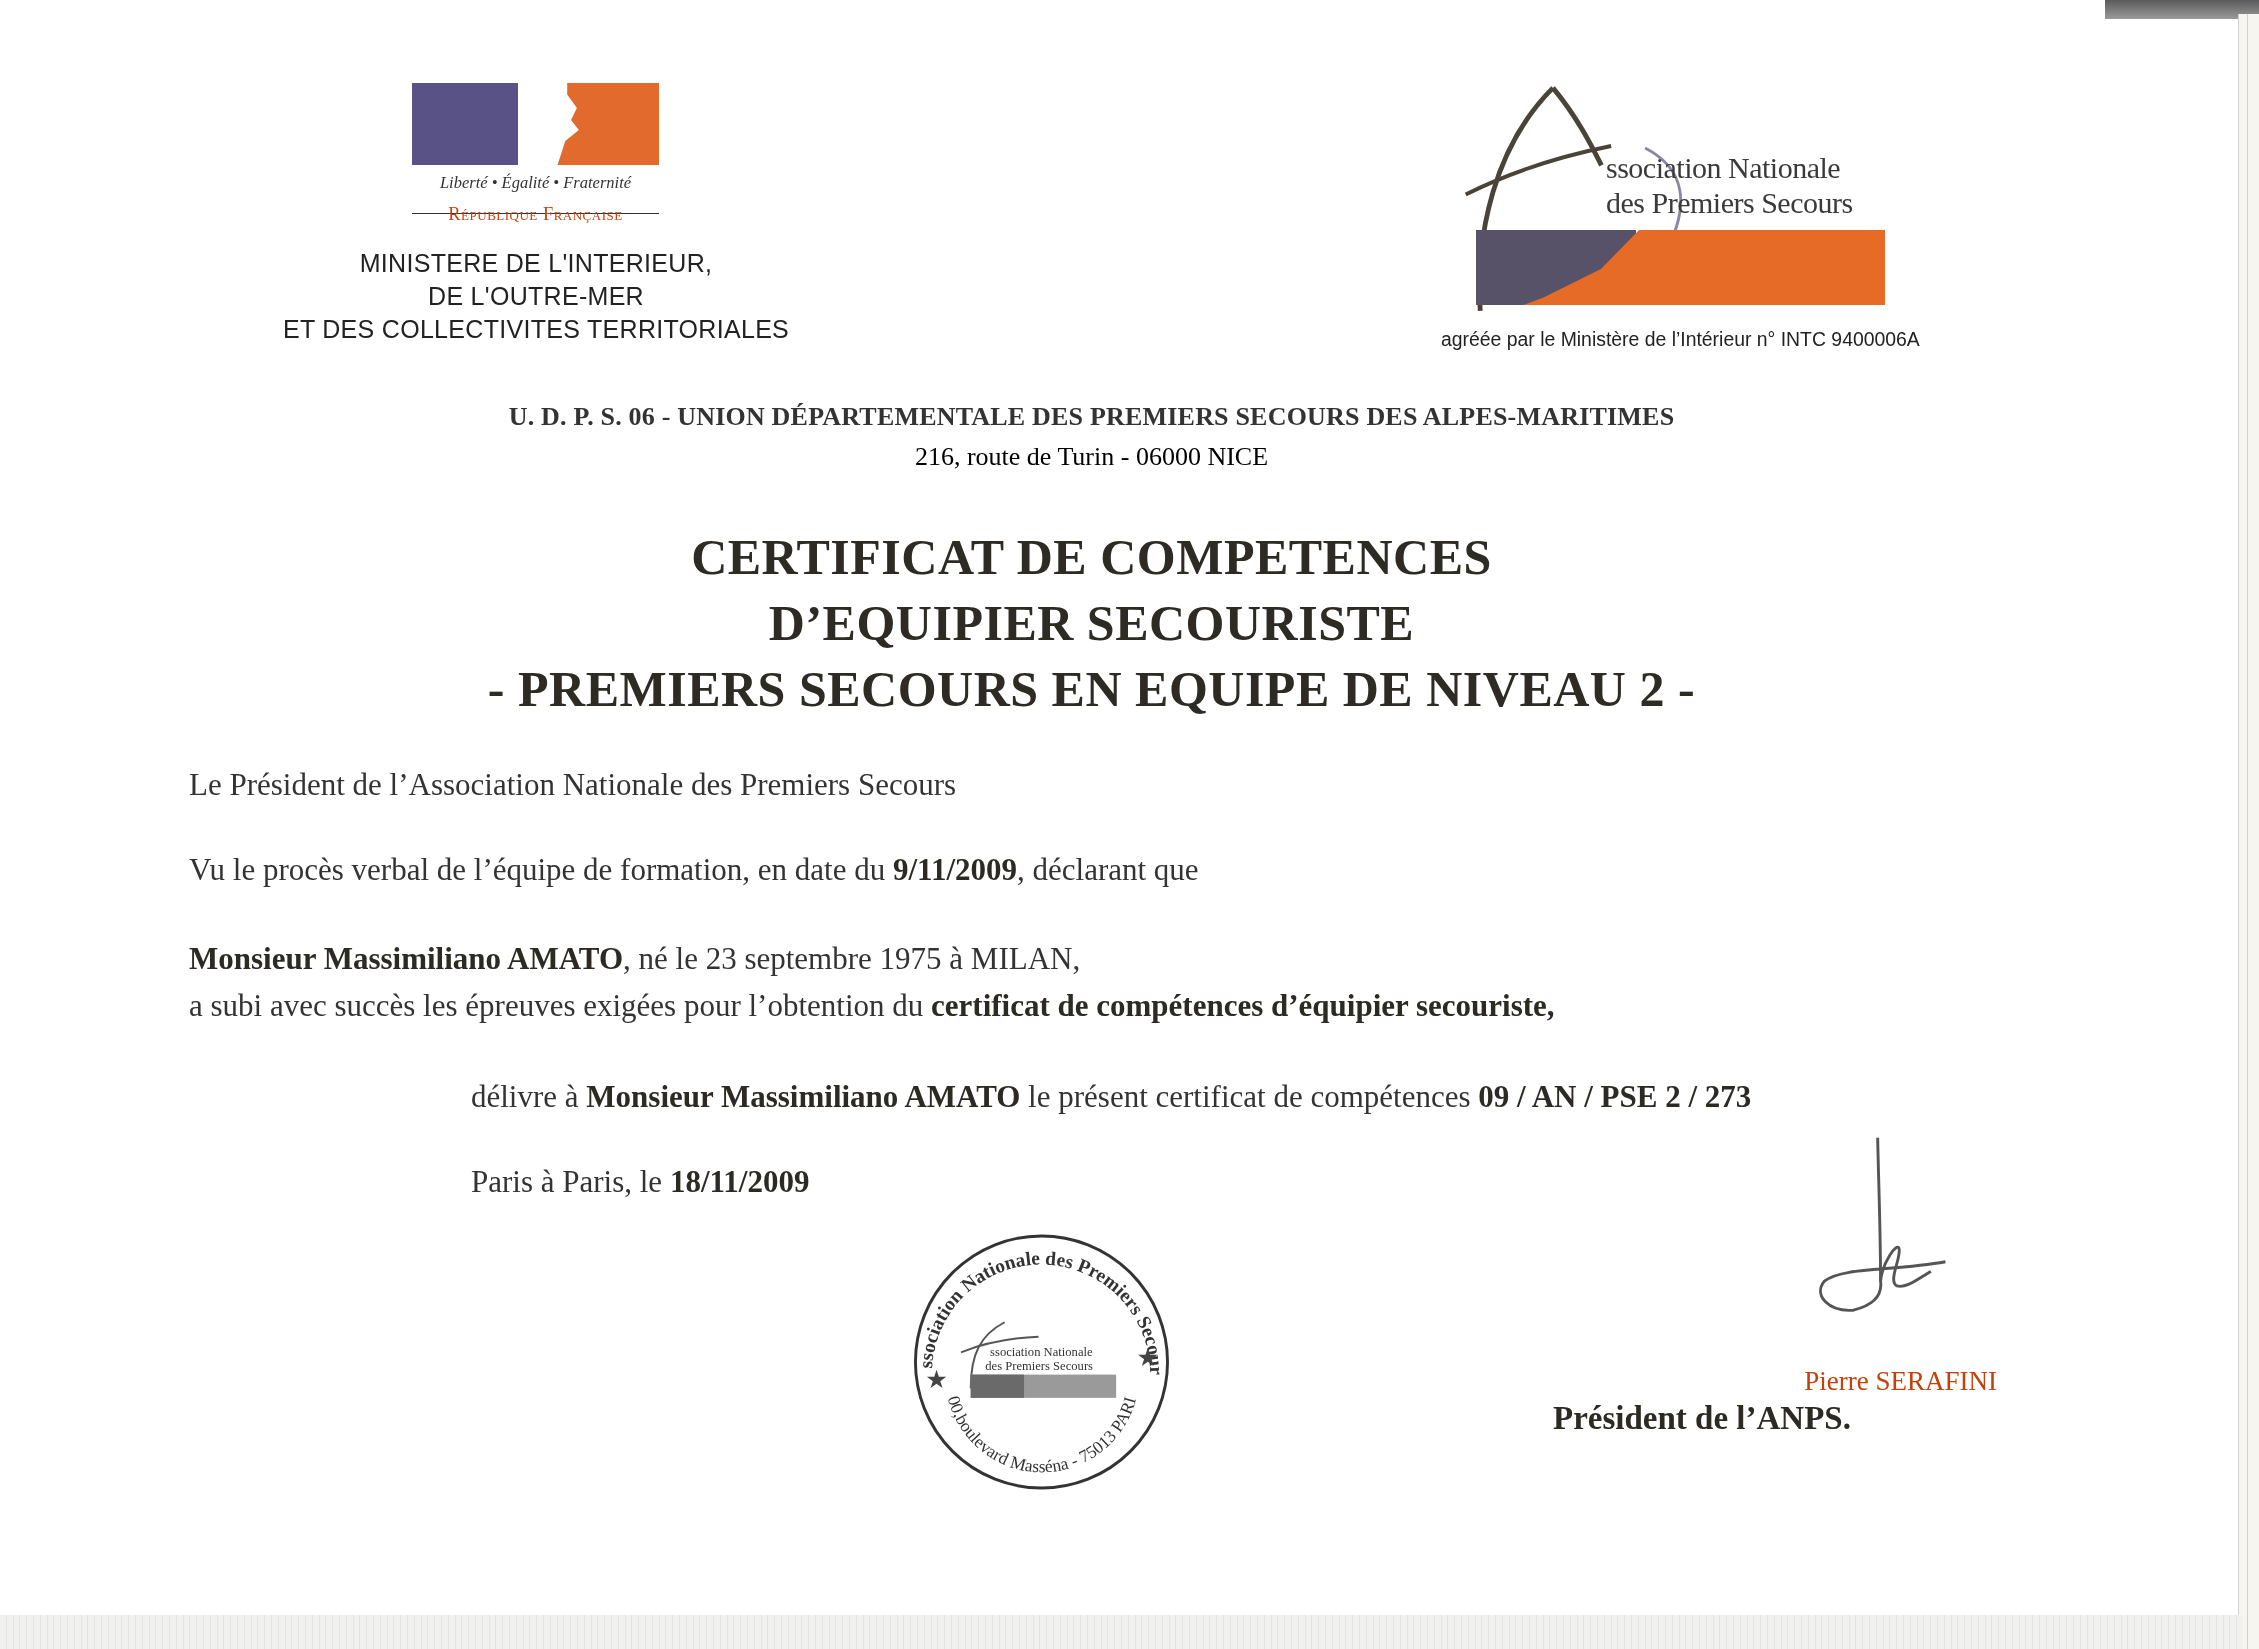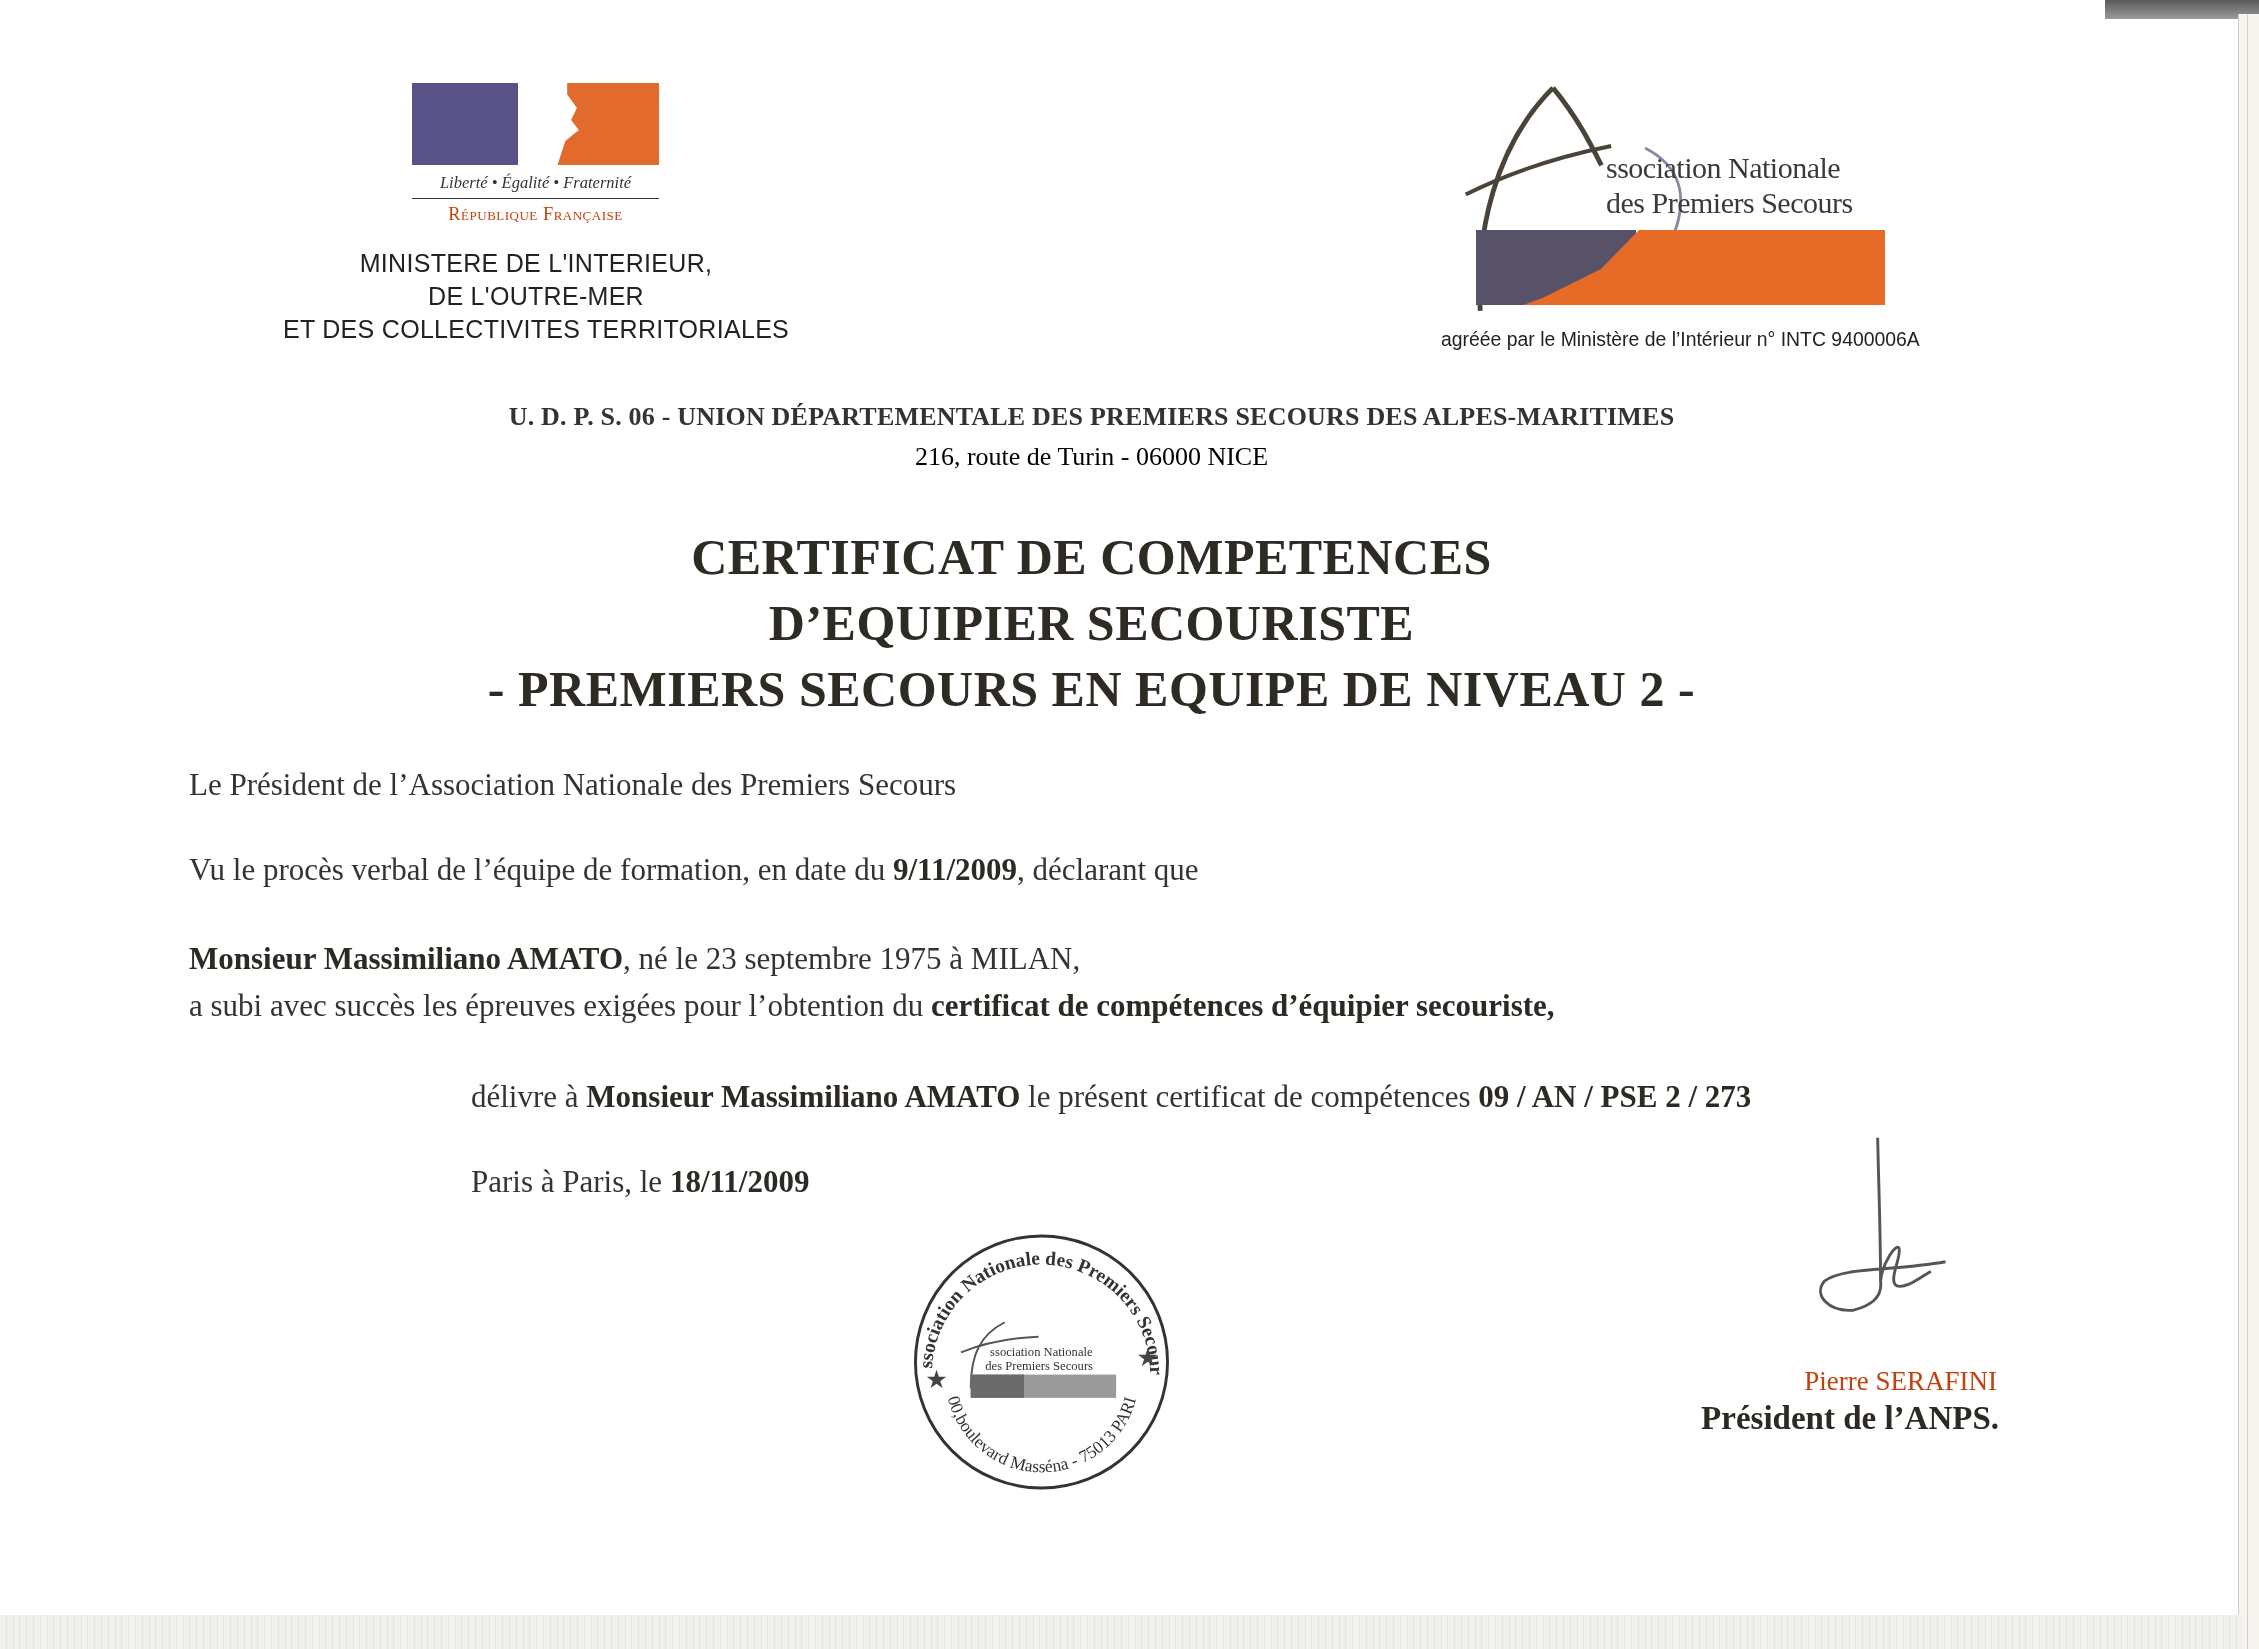--- a/index.html
+++ b/index.html
@@ -13,21 +13,21 @@
     .scan-top-right { position: absolute; right: 0; top: 0; width: 155px; height: 19.4px; background: linear-gradient(#5a5a5a, #9a9a9a); }
     .scan-right-edge { position: absolute; right: 0; top: 13.6px; width: 21.3px; height: 1650px; background: #f6f5f0; border-left: 1.9px solid #cfcfcf; }
     .scan-right-edge2 { position: absolute; right: 11.6px; top: 13.6px; width: 1.9px; height: 1650px; background: #d4d2c8; }
     .scan-bottom { position: absolute; left: 0; bottom: 0; width: 2242px; height: 35px; background: repeating-linear-gradient(90deg, #f1f1ef 0 5.8px, #e4e4e0 5.8px 6.8px); }
 
     
     .marianne { position: absolute; left: 412px; top: 83px; width: 247px; height: 82px; display: flex; }
     .marianne .blue { width: 107px; height: 82px; background: #595287; }
     .marianne .mid { width: 39px; height: 82px; background: #fff; }
     .marianne .orange { width: 102px; height: 82px; background: #e26a2c; }
-    .motto { position: absolute; left: 412px; top: 173px; width: 247px; text-align: center; font-style: italic; font-size: 16.5px; color: #333; border-bottom: 1.5px solid #333; padding-bottom: 5px; }
+    .motto { position: absolute; left: 412px; top: 173px; width: 247px; text-align: center; font-style: italic; font-size: 16.5px; color: #333; border-bottom: 1.5px solid #333; padding-bottom: 20px; }
     .republique { position: absolute; left: 412px; top: 204px; width: 247px; text-align: center; font-size: 18.4px; font-variant: small-caps; letter-spacing: 0.5px; color: #c2410c; }
     .ministere { position: absolute; left: 223px; top: 247px; width: 626px; text-align: center; font-family: "Liberation Sans", "DejaVu Sans", sans-serif; font-size: 25px; line-height: 33px; color: #222; letter-spacing: 0.3px; }
 
     
     .anps-logo { position: absolute; left: 1456px; top: 78px; width: 446px; height: 233px; }
     .anps-text { position: absolute; left: 1606px; top: 150px; font-size: 30px; line-height: 35px; color: #3a3a3a; letter-spacing: -0.5px; }
     .anps-bar-blue { position: absolute; left: 1476px; top: 230px; width: 160px; height: 75px; background: #585269; }
     .anps-bar-orange { position: absolute; left: 1523px; top: 230px; width: 362px; height: 75px; background: #e56b27; clip-path: polygon(116px 0, 362px 0, 362px 75px, 0 75px, 19.4px 68px, 78px 39px); }
     .agree { position: absolute; left: 1441px; top: 328px; font-family: "Liberation Sans", "DejaVu Sans", sans-serif; font-size: 19.4px; color: #222; }
 
@@ -35,21 +35,21 @@
     .address { position: absolute; left: 291px; top: 442px; width: 1601px; text-align: center; font-size: 26px; color: #000000; }
 
     .title { position: absolute; left: 291px; top: 524px; width: 1601px; text-align: center; font-weight: bold; font-size: 50px; line-height: 66px; color: #2e2b24; letter-spacing: 0.5px; }
 
     .body-line { position: absolute; font-size: 31px; color: #333; white-space: nowrap; }
     .b { font-weight: bold; color: #2d2a24; }
 
     .seal { position: absolute; left: 898px; top: 1228px; width: 286px; height: 267px; }
     .sig { position: absolute; left: 1805px; top: 1126px; width: 155px; height: 194px; }
     .signer { position: absolute; left: 1650px; top: 1366px; width: 347px; text-align: right; font-size: 27px; color: #c2410c; }
-    .signer-title { position: absolute; left: 1553px; top: 1400px; width: 446px; text-align: right; font-size: 33px; font-weight: bold; color: #2d2a24; }
+    .signer-title { position: absolute; left: 1553px; top: 1400px; width: 446px; text-align: left; font-size: 33px; font-weight: bold; color: #2d2a24; }
   </style>
 </head>
 <body>
 
 <div class="page">
 
   <div class="marianne">
     <div class="blue"></div>
     <div class="mid">
       <svg width="39" height="82" viewBox="0 0 40 84">

